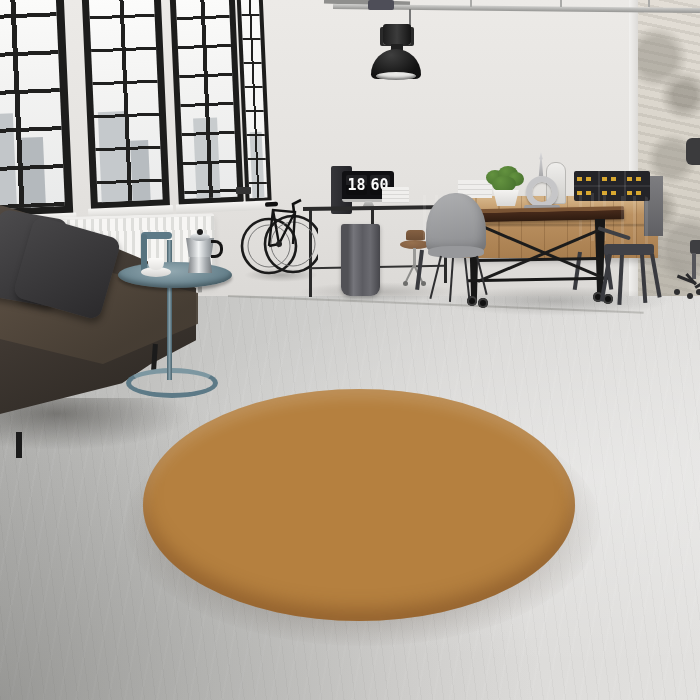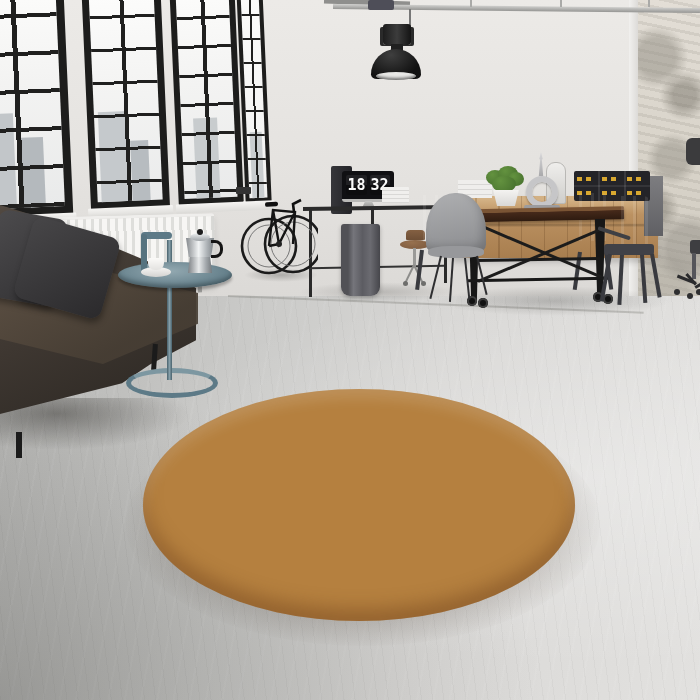--- a/index.html
+++ b/index.html
@@ -292,21 +292,21 @@
   <div id="plant-pot"></div>
   <div id="lantern-back"></div>
   <div id="lantern-finial"></div>
   <div id="lantern-ring"></div>
   <div id="lantern-base"></div>
 
   <div id="desk-shadow" class="shadow-blob"></div>
   <div id="monitor-back"></div>
   <div id="clock-monitor">
     <span>18</span>
-      <span>32</span>
+      <span>60</span>
   </div>
   <div id="monitor-stand"></div>
   <div id="papers"></div>
   <div id="desk-top"></div>
   <div class="desk-leg" style="left:309px;top:209px;height:88px"></div>
   <div class="desk-leg" style="left:371px;top:208px;height:82px"></div>
   <div class="desk-leg" style="left:444px;top:207px;height:76px"></div>
   <div id="desk-stretcher"></div>
 
   <div class="stool-back" style="left:352px;top:232px;width:20px;height:11px"></div>

